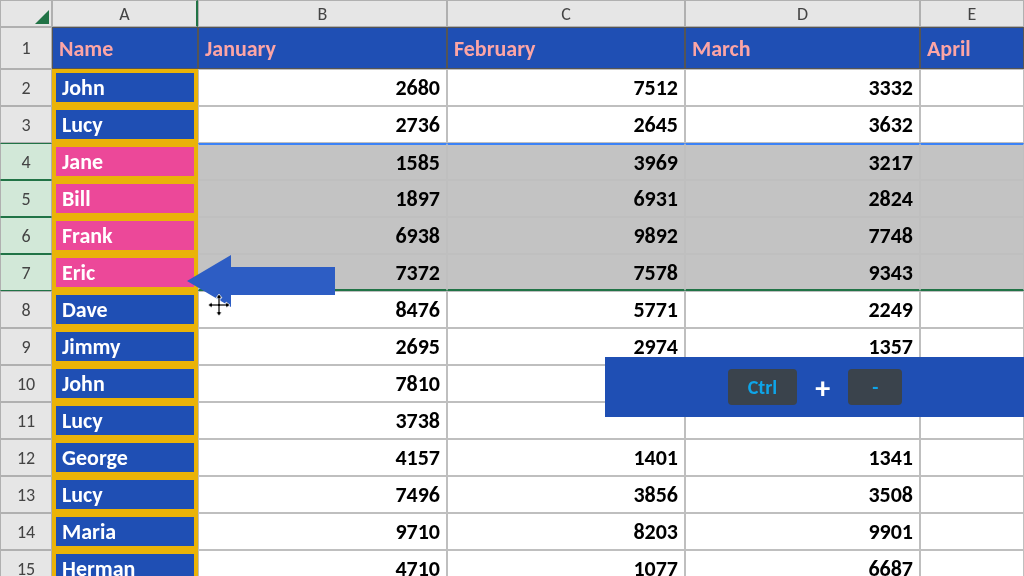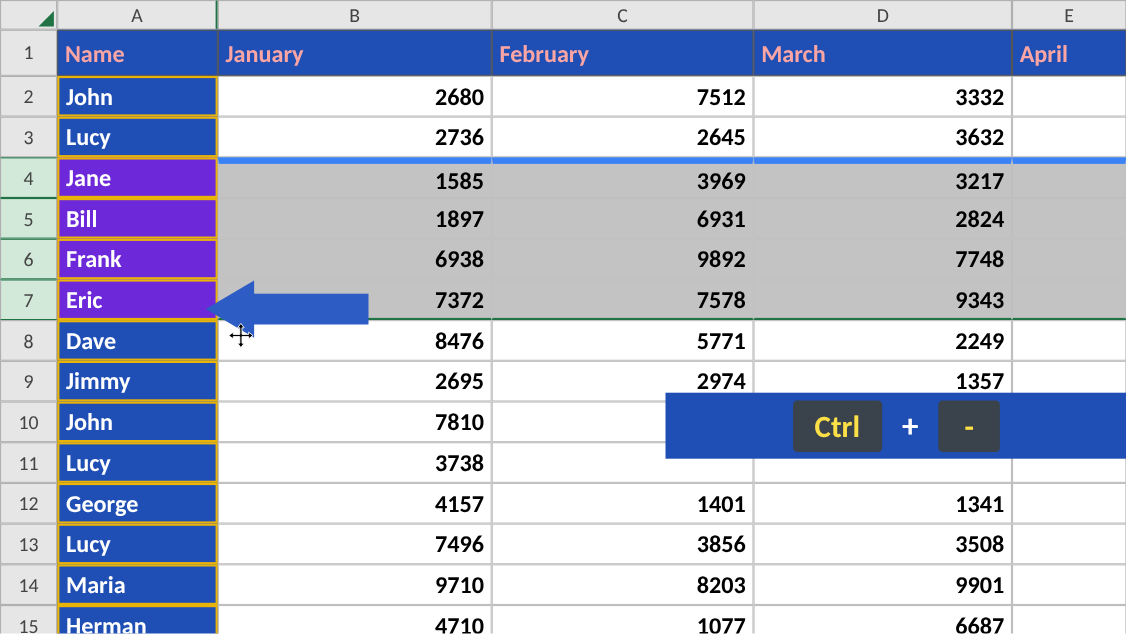--- a/index.html
+++ b/index.html
@@ -67,38 +67,38 @@
       color: #444;
     }
     .row-header.selected {
       background: #d2e8d8;
       border-bottom: 1px solid #217346;
       border-top: 1px solid #217346;
     }
     .name-cell {
       background: #1f4fb4;
       color: #fff;
-      border: 2px solid #eab308;
+      border: 4px solid #eab308;
     }
     .name-cell.selected {
-      background: #6d28d9;
+      background: #ec4899;
     }
     .header-cell {
       background: #1f4fb4;
       color: #fca5a5;
       border: 1px solid #555;
     }
     .data-cell {
       justify-content: flex-end;
     }
     .data-cell.selected {
       background: #c3c3c3;
     }
     .data-cell.selected-first-row {
-      border-top: 6px solid #3b82f6;
+      border-top: 2px solid #3b82f6;
     }
     .data-cell.selected-last-row {
       border-bottom: 2px solid #217346;
     }
     .arrow-overlay {
       position: absolute;
       top: 255px;
       left: 187px;
       z-index: 10;
     }
@@ -141,22 +141,22 @@
       height: 60px;
       background: #1f4fb4;
       display: flex;
       align-items: center;
       justify-content: center;
       gap: 18px;
       z-index: 5;
     }
     .key-box {
       background: #3a434c;
-      color: #fde047;
-      font-size: 28px;
+      color: #0ea5e9;
+      font-size: 20px;
       font-weight: 700;
       padding: 6px 20px;
       border-radius: 4px;
     }
     .key-box.minus {
       padding: 6px 24px;
     }
     .plus-sign {
       color: #fff;
       font-size: 30px;

